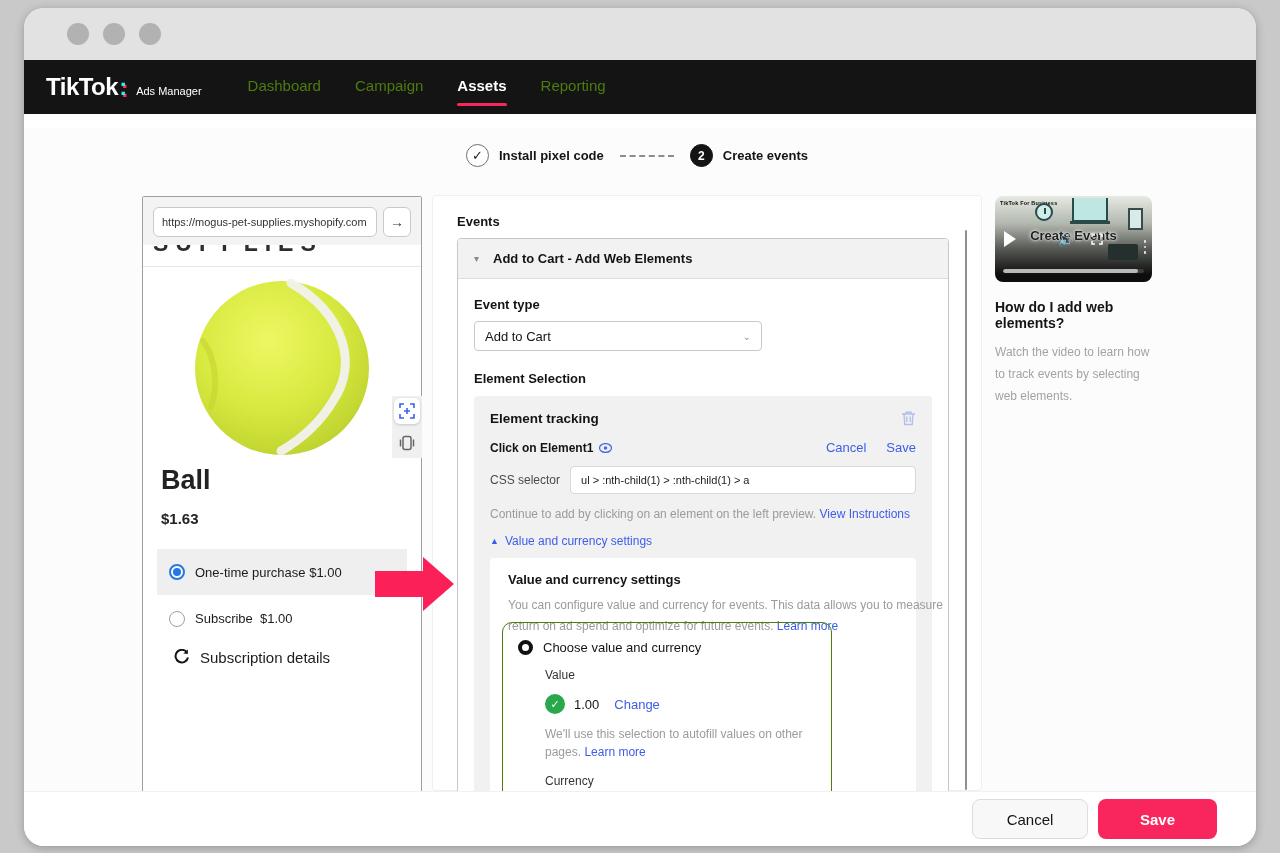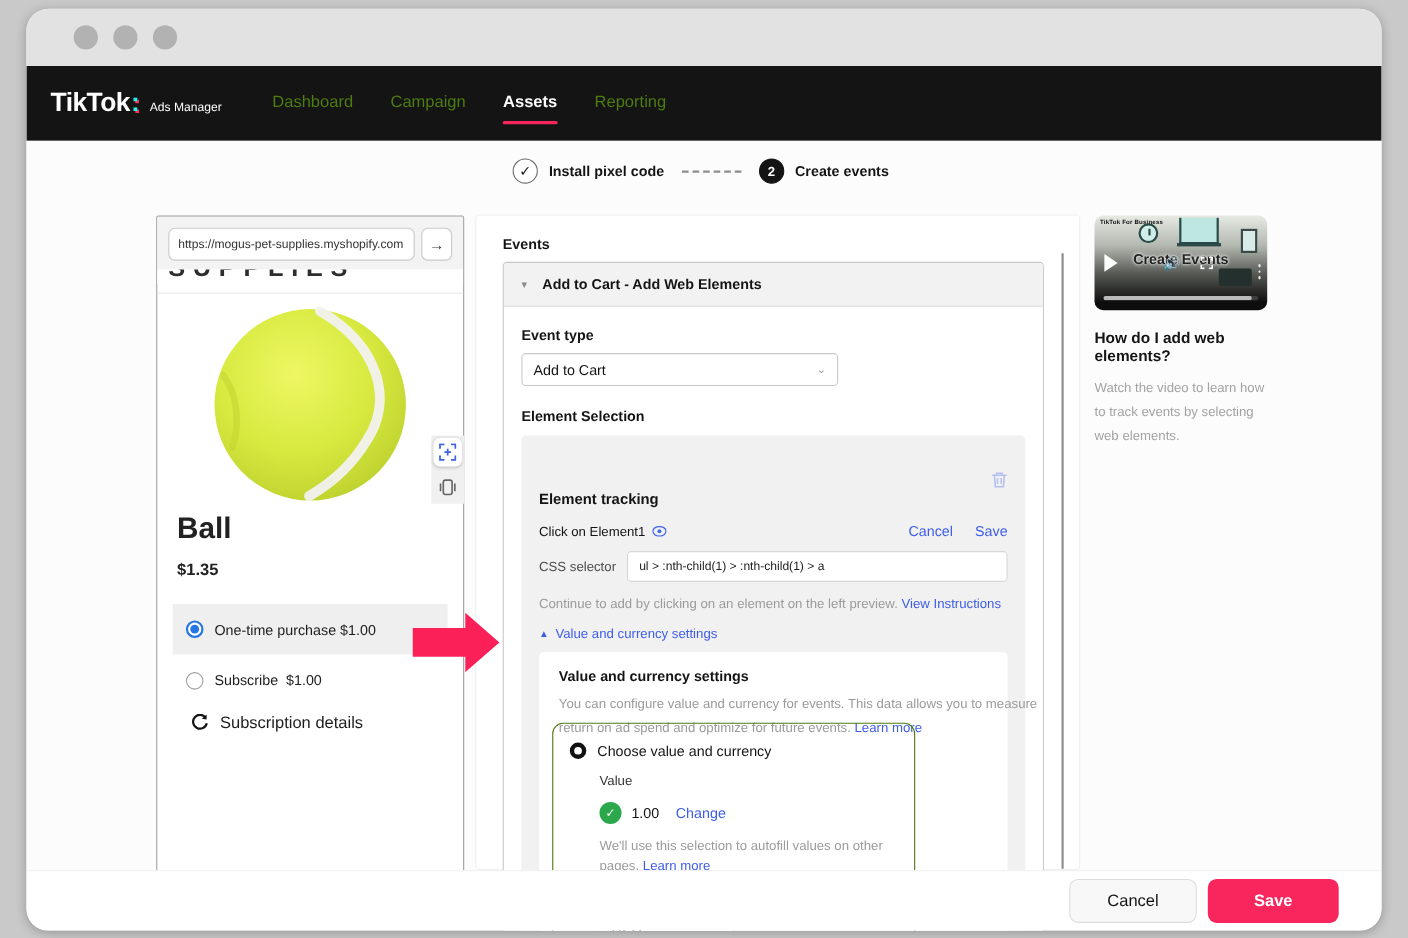--- a/index.html
+++ b/index.html
@@ -13,21 +13,21 @@
   }
   .window {
     position:absolute; left:24px; top:8px; width:1232px; height:838px;
     background:#fff; border-radius:20px; overflow:hidden;
     box-shadow:0 2px 10px rgba(0,0,0,.25);
   }
   
   .chrome { height:52px; background:#e2e2e2; display:flex; align-items:center; padding-left:43px; gap:14px; }
   .chrome .dot { width:22px; height:22px; border-radius:50%; background:#b2b2b2; }
   
-  .navbar { height:68px; background:#141414; display:flex; align-items:center; padding-left:22px; }
+  .navbar { height:54px; background:#141414; display:flex; align-items:center; padding-left:22px; }
   .logo { display:flex; align-items:baseline; }
   .logo .brand { color:#fff; font-size:24px; font-weight:bold; letter-spacing:-0.5px; }
   .logo .colon { color:#25f4ee; text-shadow:1.5px 1.5px 0 #fe2c55; font-size:24px; font-weight:bold; margin-left:1px; }
   .logo .product { color:#fff; font-size:11px; margin-left:9px; }
   .nav-items { display:flex; margin-left:46px; gap:34px; }
   .nav-item { color:#4d7c0f; font-size:15px; position:relative; padding:6px 0 10px; cursor:pointer; }
   .nav-item.active { color:#fff; font-weight:bold; }
   .nav-item.active::after { content:""; position:absolute; left:0; right:0; bottom:-2px; height:3px; background:#f8265c; border-radius:2px; }
   
   .main { position:absolute; top:120px; bottom:55px; left:0; right:0; background:#fcfcfd; }
@@ -72,23 +72,23 @@
   .acc-chevron { font-size:10px; color:#8a8a8a; }
   .acc-title { font-size:13px; font-weight:bold; color:#141414; }
   .acc-body { background:#fff; padding:18px 16px 0 16px; }
   .field-label { font-size:13px; font-weight:bold; color:#141414; margin-bottom:9px; }
   .select { height:30px; border:1px solid #c9c9c9; border-radius:4px; background:#fff; display:flex; align-items:center; justify-content:space-between; padding:0 10px; font-size:13px; color:#141414; cursor:pointer; }
   .select .chev { color:#9a9a9a; font-size:10px; }
   .select.event-type { width:288px; }
   .section-label { font-size:13px; font-weight:bold; color:#141414; margin:20px 0 10px; }
   .tracking-card { background:#f1f1f2; border-radius:4px; padding:14px 16px 16px; }
   .tc-row1 { display:flex; align-items:center; justify-content:space-between; }
-  .tc-title { font-size:13.5px; font-weight:bold; color:#141414;margin-top:36px; }
+  .tc-title { font-size:13.5px; font-weight:bold; color:#141414; }
   .tc-row2 { display:flex; align-items:center; margin-top:14px; }
-  .tc-el-label { font-size:12px; font-weight:normal; color:#141414;text-align:center; }
+  .tc-el-label { font-size:12px; font-weight:bold; color:#141414;text-align:center; }
   .tc-links { margin-left:auto; display:flex; gap:20px; }
   .link { color:#3d5de8; cursor:pointer; }
   .tc-links .link { font-size:13px; }
   .tc-row3 { display:flex; align-items:center; margin-top:11px; gap:10px; }
   .css-label { font-size:12px; color:#4a4a4a; flex:none; }
   .css-input { flex:1; height:28px; border:1px solid #d7d7d7; border-radius:4px; background:#fff; font-family:"Liberation Sans", sans-serif; font-size:11px; color:#222; padding:0 10px; outline:none; }
   .hint { margin-top:13px; font-size:12px; color:#9b9b9b; }
   .hint .link { font-size:12px; }
   .toggle-link { margin-top:13px; font-size:12px; color:#3d5de8; display:flex; align-items:center; gap:6px; cursor:pointer; }
   .toggle-link .tri { font-size:9px; }
@@ -193,21 +193,21 @@
             <stop offset="100%" stop-color="#b9cd2c"></stop>
           </radialGradient>
         </defs>
         <circle cx="89" cy="89" r="87" fill="url(#ballGrad)"></circle>
         <path d="M 98 4 C 150 34 166 84 140 122 C 128 142 112 158 88 172" fill="none" stroke="#f2f2ee" stroke-width="9" stroke-linecap="round" opacity="0.95"></path>
         <path d="M 10 62 C 22 78 26 106 18 128" fill="none" stroke="#c3d531" stroke-width="6" stroke-linecap="round" opacity="0.6"></path>
       </svg>
     </div>
 
     <div class="product-name">Ball</div>
-    <div class="product-price">$1.35</div>
+    <div class="product-price">$1.63</div>
 
     <div class="option-box">
       <span class="radio sel-blue"></span>
       <span class="option-label">One-time purchase $1.00</span>
     </div>
     <div class="option-row">
       <span class="radio unsel"></span>
       <span class="option-label">Subscribe  $1.00</span>
     </div>
 

